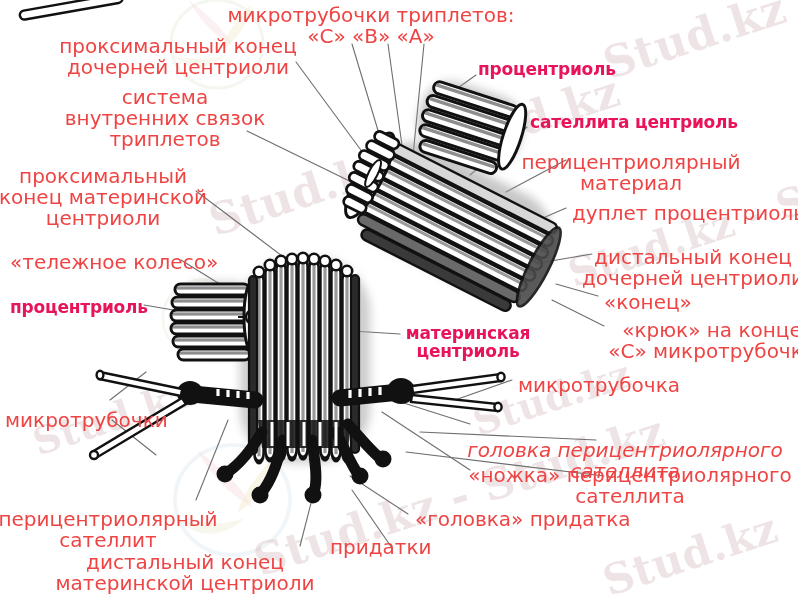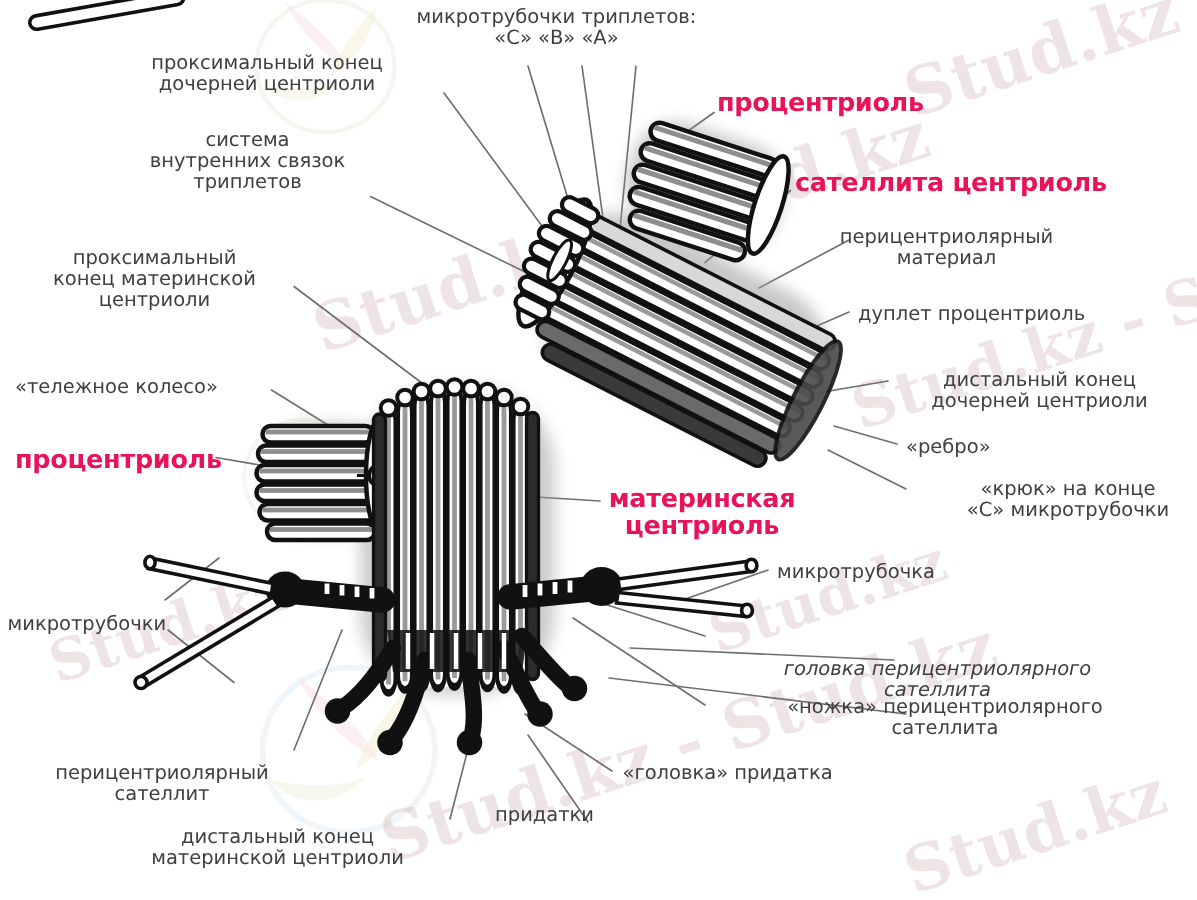--- a/index.html
+++ b/index.html
@@ -45,22 +45,22 @@
     left: 0; top: 0;
     width: 798px; height: 600px;
     z-index: 1;
     pointer-events: none;
   }
 
   
   .lbl {
     position: absolute;
     z-index: 3;
-    color: #404040;
-    font-size: 13px;
+    color: #ef4444;
+    font-size: 20px;
     line-height: 1.06;
     white-space: pre;
     font-weight: 400;
   }
   .lbl.pink {
     color: #E8145A;
     font-weight: 700;
     font-size: 17px;
     letter-spacing: -0.2px;
   }
@@ -392,21 +392,21 @@
       <div class="lbl ta-c" style="left: 631px; top: 152px; transform: translateX(-50%);">перицентриолярный
 материал</div>
       <div class="lbl ta-l" style="left: 572px; top: 203px;">дуплет процентриоль</div>
       <div class="lbl ta-c" style="left: 103px; top: 166px; transform: translateX(-50%);">проксимальный
 конец материнской
 центриоли</div>
       <div class="lbl ta-l" style="left: 10px; top: 252px;">«тележное колесо»</div>
       <div class="lbl pink ta-l" style="left: 10px; top: 298px;">процентриоль</div>
       <div class="lbl ta-c" style="left: 693px; top: 247px; transform: translateX(-50%);">дистальный конец
 дочерней центриоли</div>
-      <div class="lbl ta-l" style="left: 604px; top: 292px;">«ребро»</div>
+      <div class="lbl ta-l" style="left: 604px; top: 292px;">«конец»</div>
       <div class="lbl ta-c" style="left: 690px; top: 320px; transform: translateX(-50%); margin-left: 22px;">«крюк» на конце
 «С» микротрубочки</div>
       <div class="lbl pink ta-c" style="left: 468px; top: 324px; transform: translateX(-50%);">материнская
 центриоль</div>
       <div class="lbl ta-l" style="left: 518px; top: 375px;">микротрубочка</div>
       <div class="lbl ta-c" style="left: 625px; top: 440px; transform: translateX(-50%); font-style: italic;">головка перицентриолярного
 сателлита</div>
       <div class="lbl ta-c" style="left: 630px; top: 465px; transform: translateX(-50%);">«ножка» перицентриолярного
 сателлита</div>
       <div class="lbl ta-l" style="left: 5px; top: 410px;">микротрубочки</div>

